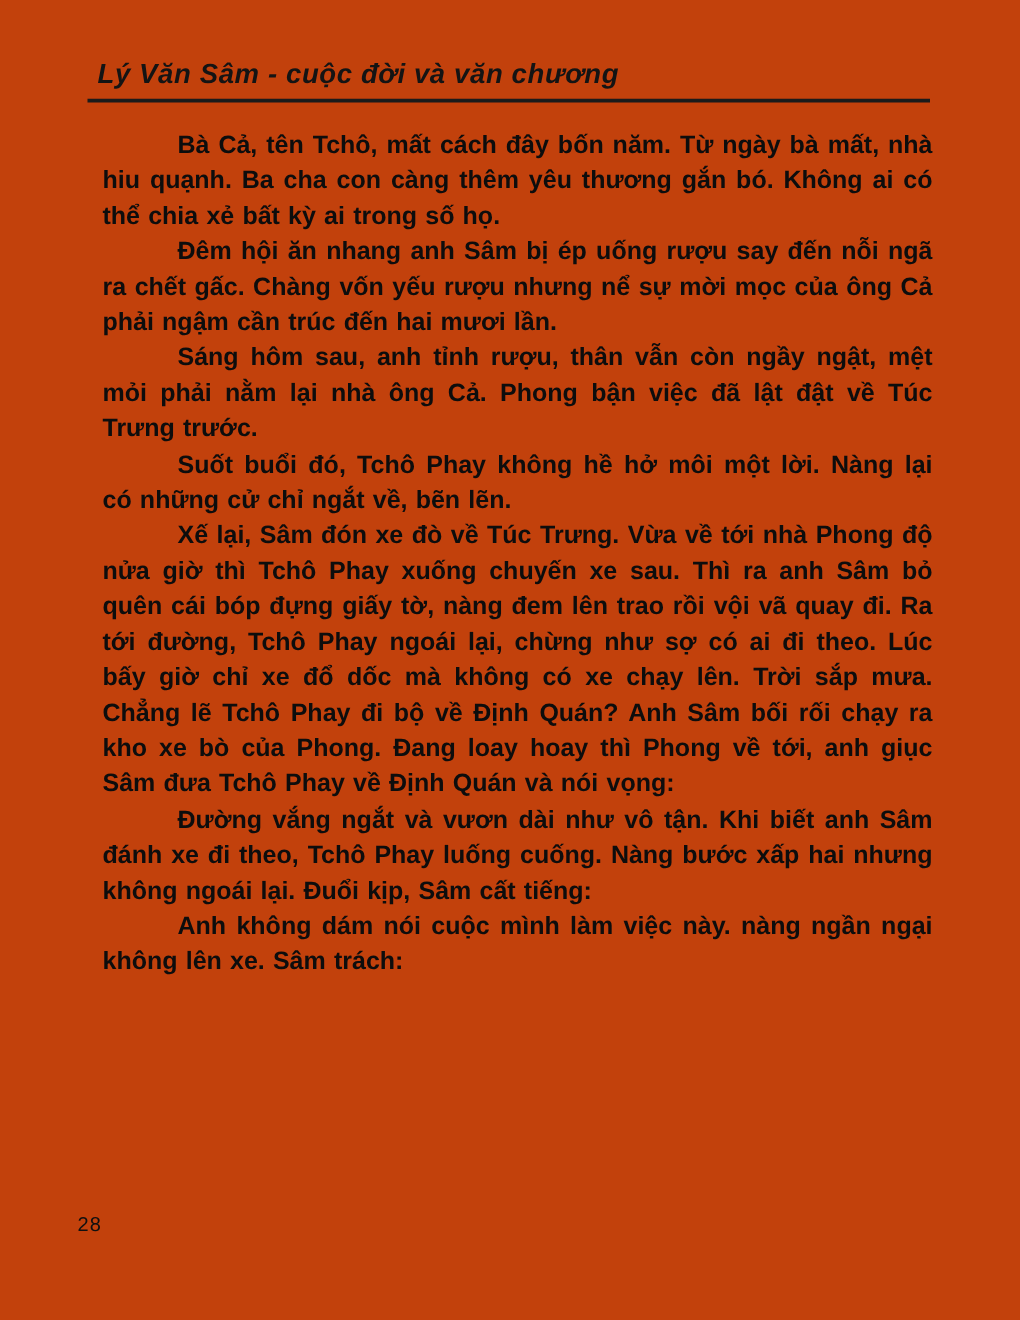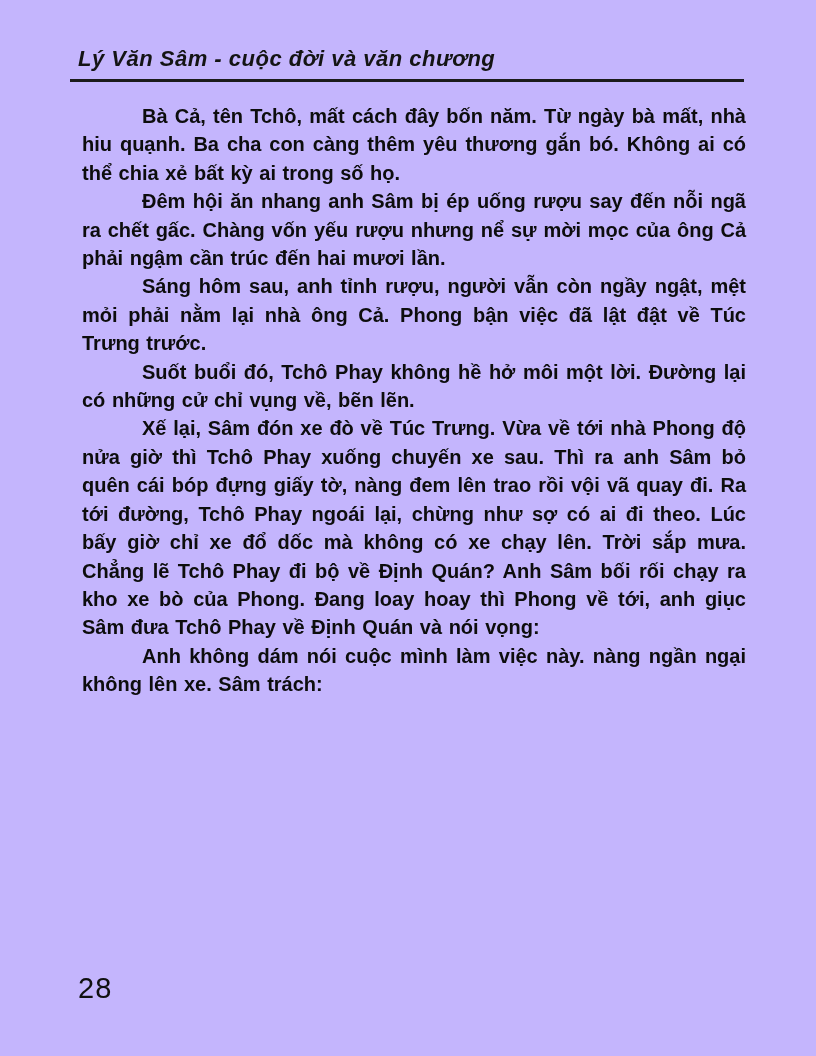--- a/index.html
+++ b/index.html
@@ -7,21 +7,21 @@
   html, body {
     width: 816px;
     background: #e8e8e8;
     font-family: "Liberation Sans", sans-serif;
   }
 
   .page {
     position: relative;
     width: 816px;
     height: 1056px;
-    background: #c4b5fd;
+    background: #c2410c;
     color: #0d0d0d;
     overflow: hidden;
   }
 
   
   .running-head {
     position: absolute;
     top: 46px;
     left: 70px;
     width: 674px;
@@ -52,40 +52,41 @@
     line-height: 28.4px;
     text-align: justify;
     text-indent: 60px;
     color: #0d0d0d;
     word-spacing: 1px;
   }
 
   
   .folio {
     position: absolute;
-    left: 78px;
+    left: 62px;
     top: 972px;
-    font-size: 29px;
+    font-size: 16px;
     color: #101010;
     letter-spacing: 1px;
   }
 </style>
 </head>
 <body>
 
 <div class="page">
 
   <div class="running-head">
     <span class="title">Lý Văn Sâm - cuộc đời và văn chương</span>
   </div>
 
   <div class="text-block">
     <p>Bà Cả, tên Tchô, mất cách đây bốn năm. Từ ngày bà mất, nhà hiu quạnh. Ba cha con càng thêm yêu thương gắn bó. Không ai có thể chia xẻ bất kỳ ai trong số họ.</p>
     <p>Đêm hội ăn nhang anh Sâm bị ép uống rượu say đến nỗi ngã ra chết gấc. Chàng vốn yếu rượu nhưng nể sự mời mọc của ông Cả phải ngậm cần trúc đến hai mươi lần.</p>
-    <p>Sáng hôm sau, anh tỉnh rượu, người vẫn còn ngầy ngật, mệt mỏi phải nằm lại nhà ông Cả. Phong bận việc đã lật đật về Túc Trưng trước.</p>
-    <p>Suốt buổi đó, Tchô Phay không hề hở môi một lời. Đường lại có những cử chỉ vụng về, bẽn lẽn.</p>
+    <p>Sáng hôm sau, anh tỉnh rượu, thân vẫn còn ngầy ngật, mệt mỏi phải nằm lại nhà ông Cả. Phong bận việc đã lật đật về Túc Trưng trước.</p>
+    <p>Suốt buổi đó, Tchô Phay không hề hở môi một lời. Nàng lại có những cử chỉ ngắt về, bẽn lẽn.</p>
     <p>Xế lại, Sâm đón xe đò về Túc Trưng. Vừa về tới nhà Phong độ nửa giờ thì Tchô Phay xuống chuyến xe sau. Thì ra anh Sâm bỏ quên cái bóp đựng giấy tờ, nàng đem lên trao rồi vội vã quay đi. Ra tới đường, Tchô Phay ngoái lại, chừng như sợ có ai đi theo. Lúc bấy giờ chỉ xe đổ dốc mà không có xe chạy lên. Trời  sắp mưa. Chẳng lẽ Tchô Phay đi bộ về Định Quán? Anh Sâm bối rối chạy ra kho xe bò của Phong. Đang loay hoay thì Phong về tới, anh giục Sâm đưa Tchô Phay về Định Quán và nói vọng:</p>
+    <p>Đường vắng ngắt và vươn dài như vô tận. Khi biết anh Sâm đánh xe đi theo, Tchô Phay luống cuống. Nàng bước xấp hai nhưng không ngoái lại. Đuổi kịp, Sâm cất tiếng:</p>
     <p>Anh không dám nói cuộc mình làm việc này. nàng ngần ngại không lên xe. Sâm trách:</p>
   </div>
 
   <div class="folio">28</div>
 
 </div>
 
 </body></html>

